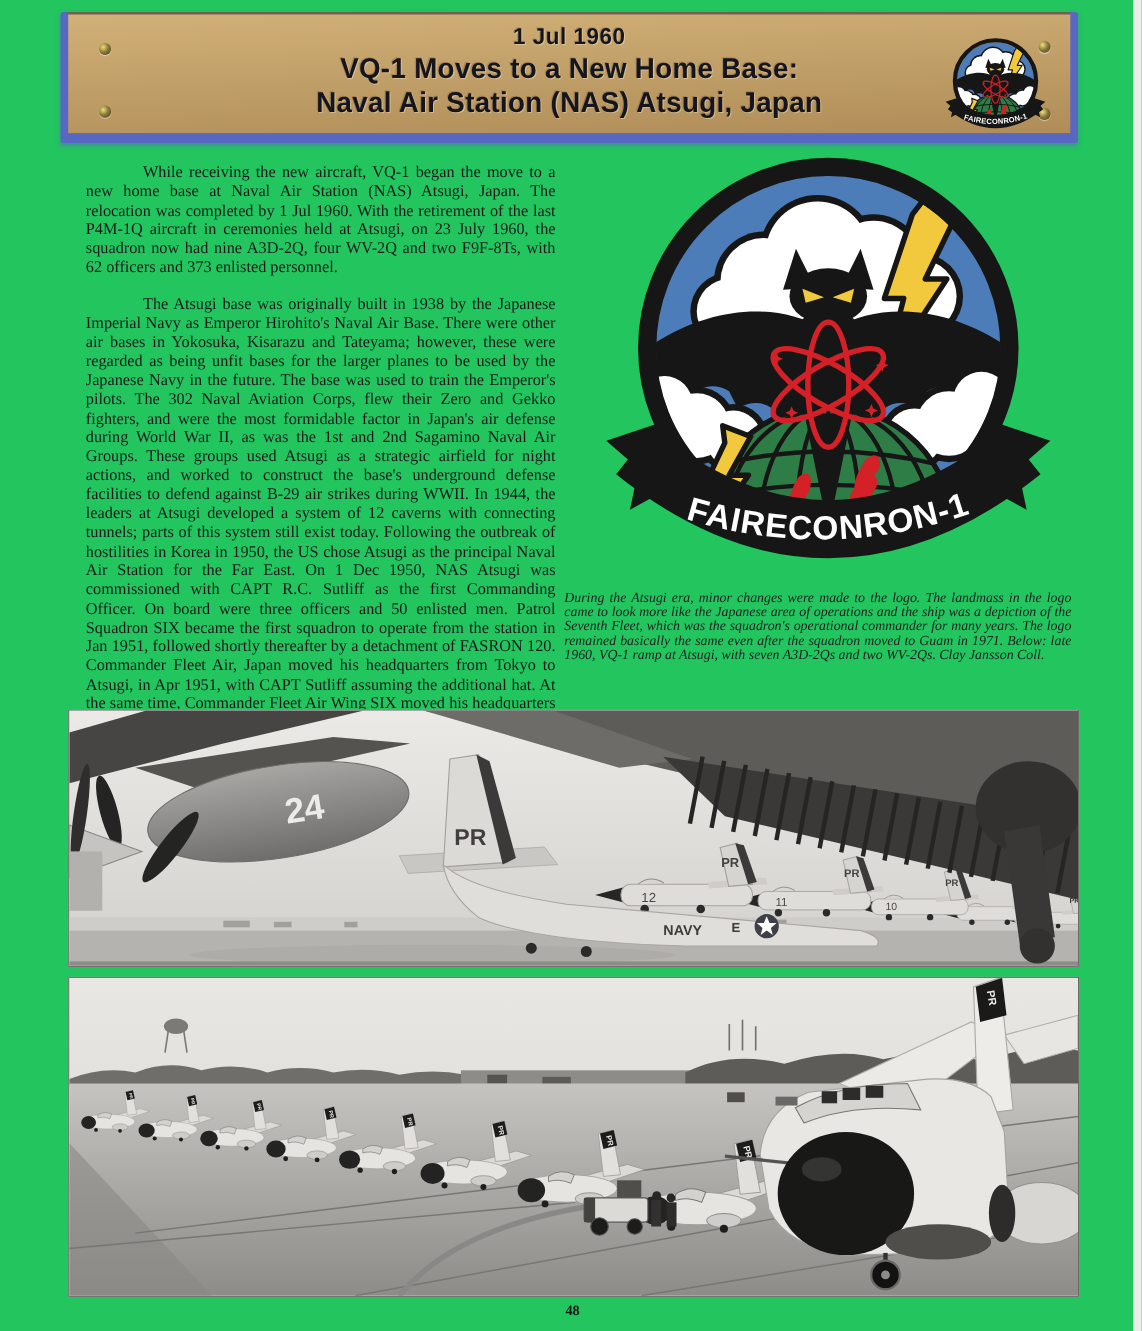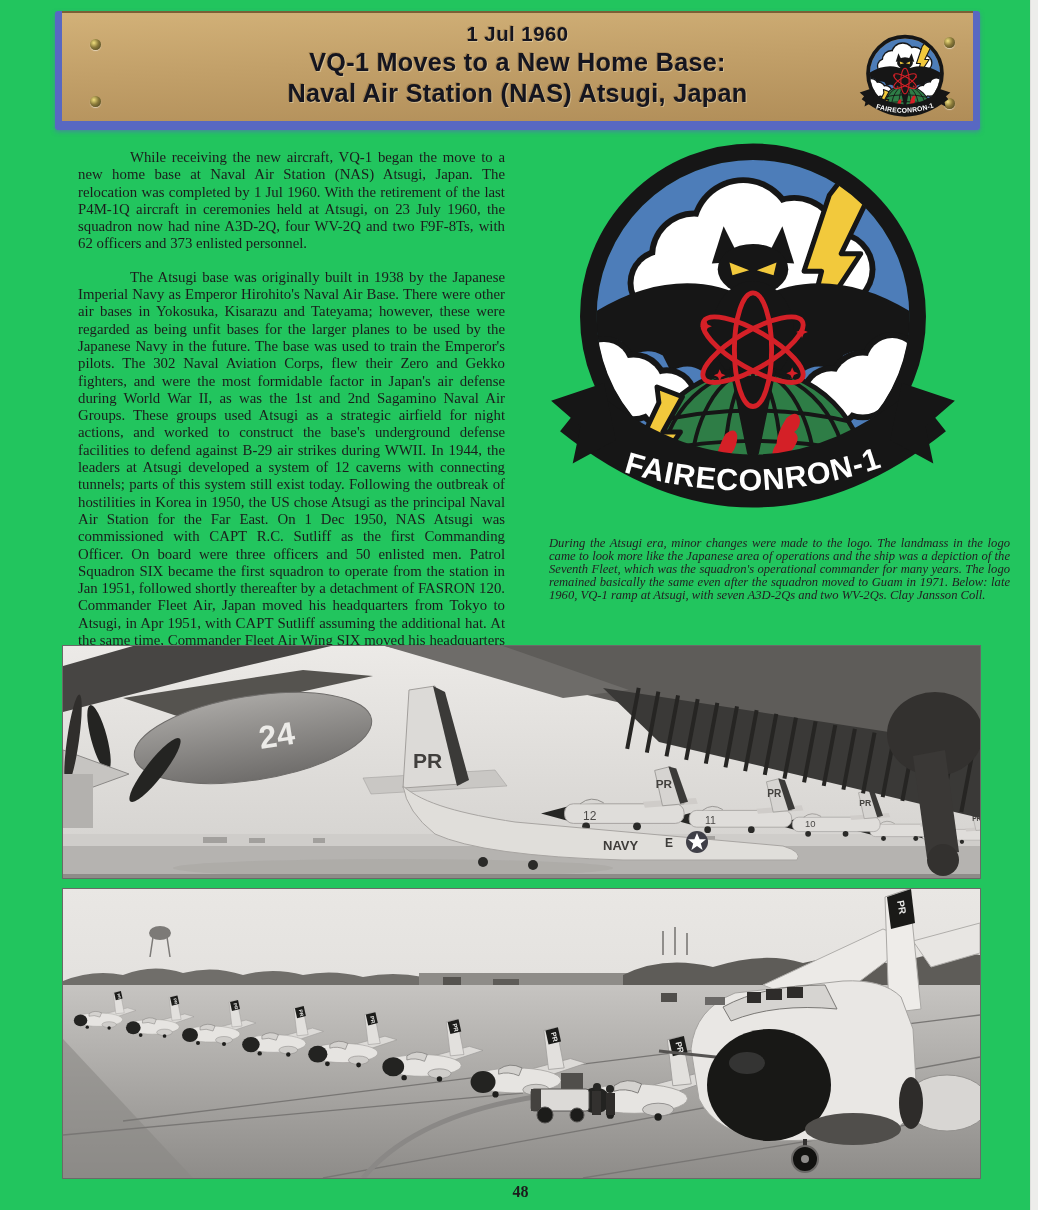--- a/index.html
+++ b/index.html
@@ -22,31 +22,31 @@
                transform:scaleX(.97);}
   .plaque-line1{font-size:21px;line-height:26px;letter-spacing:.5px;}
   .plaque-line2,.plaque-line3{font-size:26px;line-height:31px;letter-spacing:.3px;}
   .patch-small{position:absolute;right:16px;top:21px;width:104px;height:88px;}
 
   
   .col-left{position:absolute;left:62px;top:133px;width:459px;height:512px;overflow:hidden;
             font-size:14.8px;line-height:17.3px;text-align:justify;}
   .col-left p{margin:16px;text-indent:52px;}
   .patch-large{position:absolute;left:522px;top:140px;width:462px;height:392px;}
-  .patch-caption{position:absolute;left:549px;top:537px;width:461px;
+  .patch-caption{position:absolute;left:513px;top:537px;width:461px;
                  font-style:italic;font-size:12.6px;line-height:12.9px;text-align:justify;color:#222;}
 
   
   .photo{position:absolute;left:62px;border:1px solid #6a6a68;background:#d8d8d6;}
   .photo-top{top:645px;width:917px;height:232px;}
   .photo-bottom{top:888px;width:917px;height:289px;}
   .photo svg{display:block;width:100%;height:100%;}
 
   .page-number{position:absolute;left:62px;top:1183px;width:917px;text-align:center;
-               font-weight:bold;font-size:16px;color:#1c1c1c;}
+               font-weight:bold;font-size:13px;color:#1c1c1c;}
 </style>
 </head>
 <body>
 
 <svg width="0" height="0" style="position:absolute" aria-hidden="true">
   <defs>
     <clipPath id="innerC">
         <circle cx="210" cy="180" r="160"></circle>
       </clipPath>
     <clipPath id="globeC">

